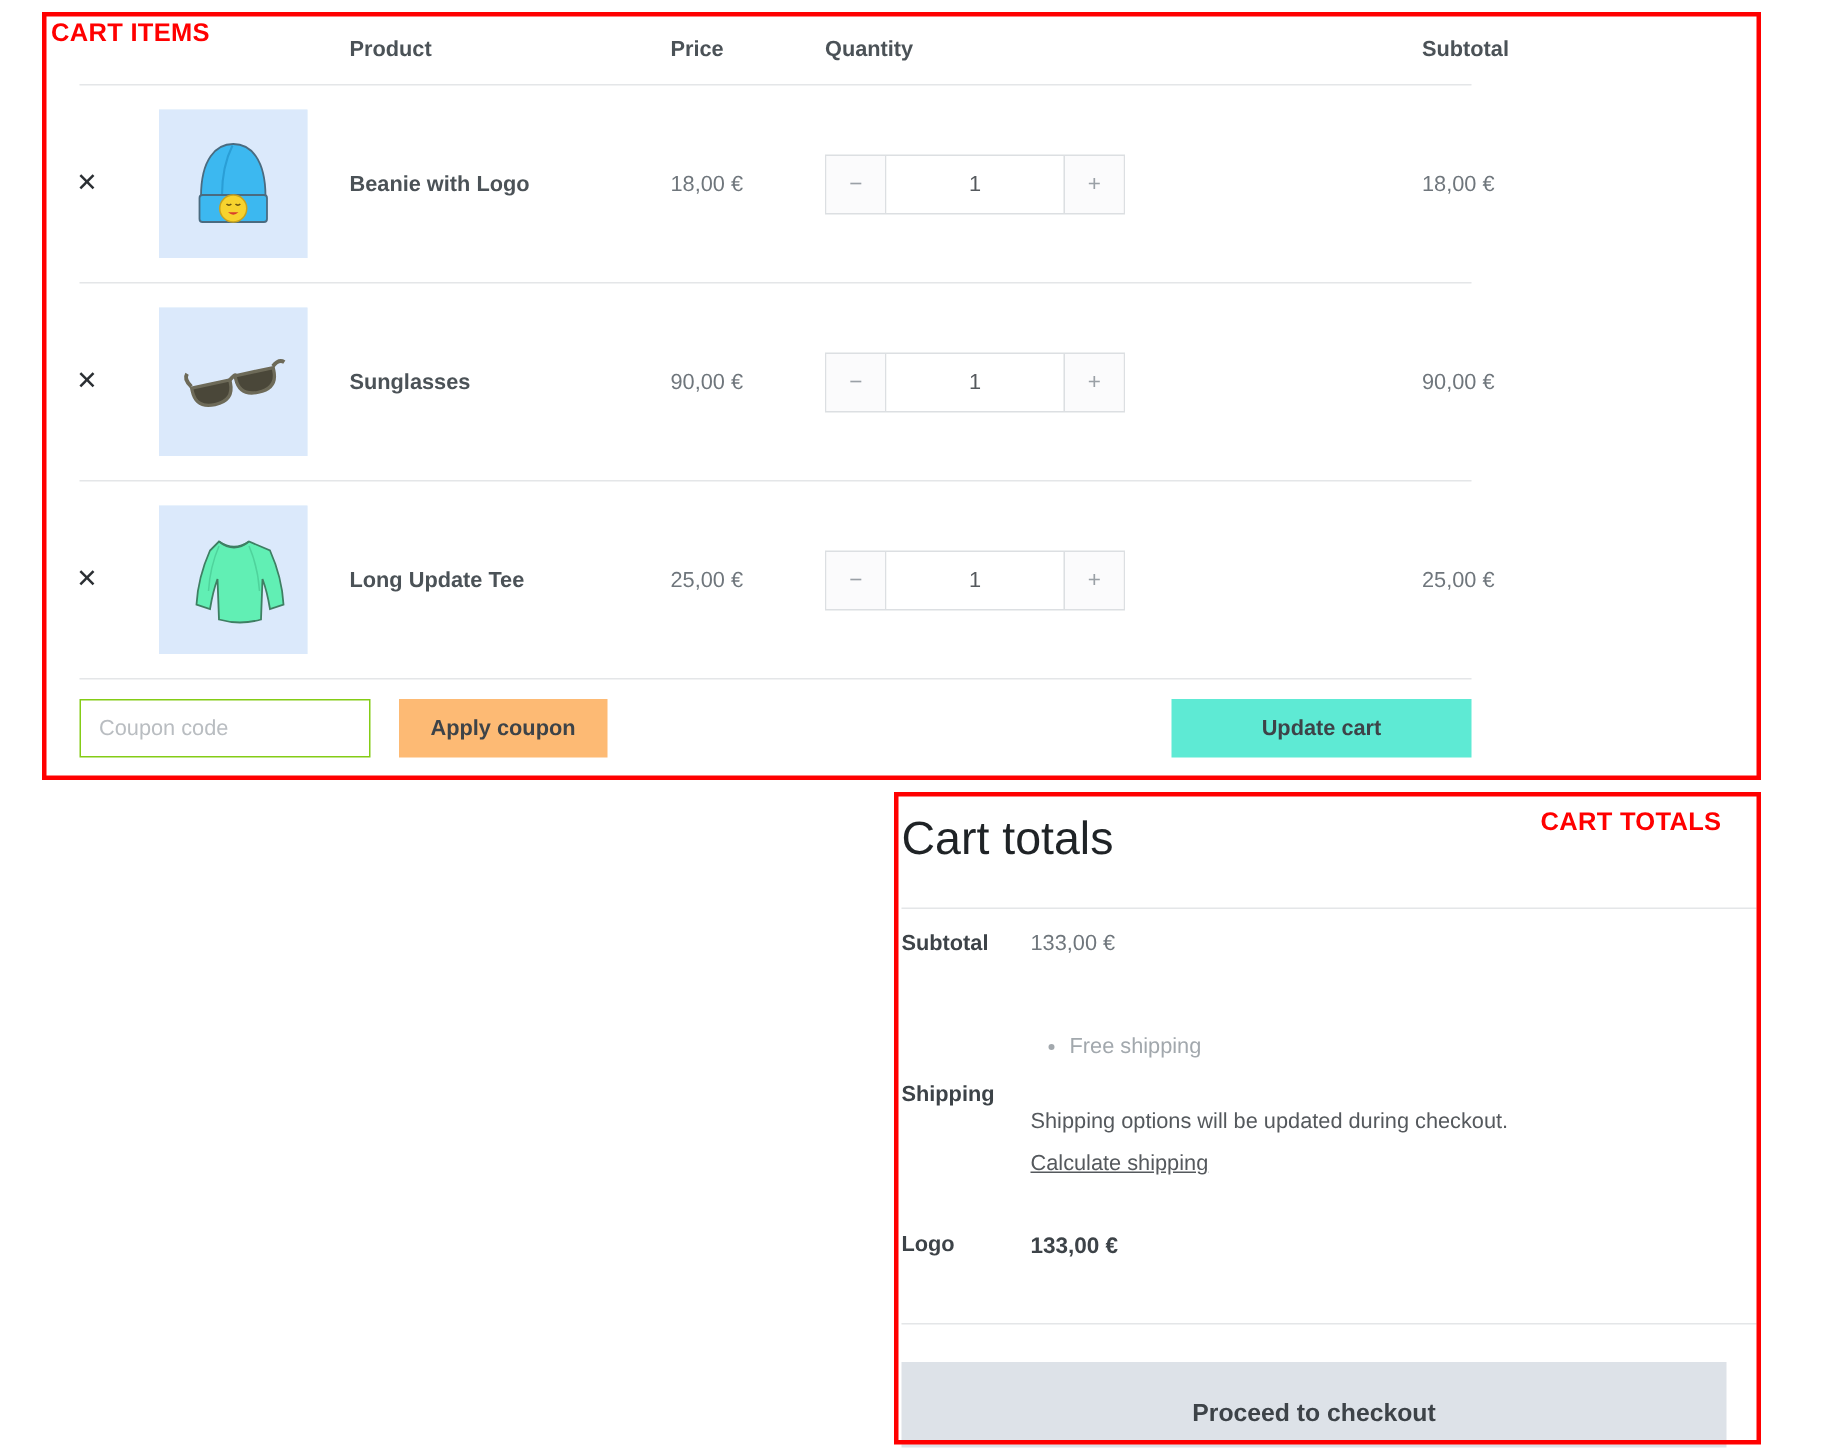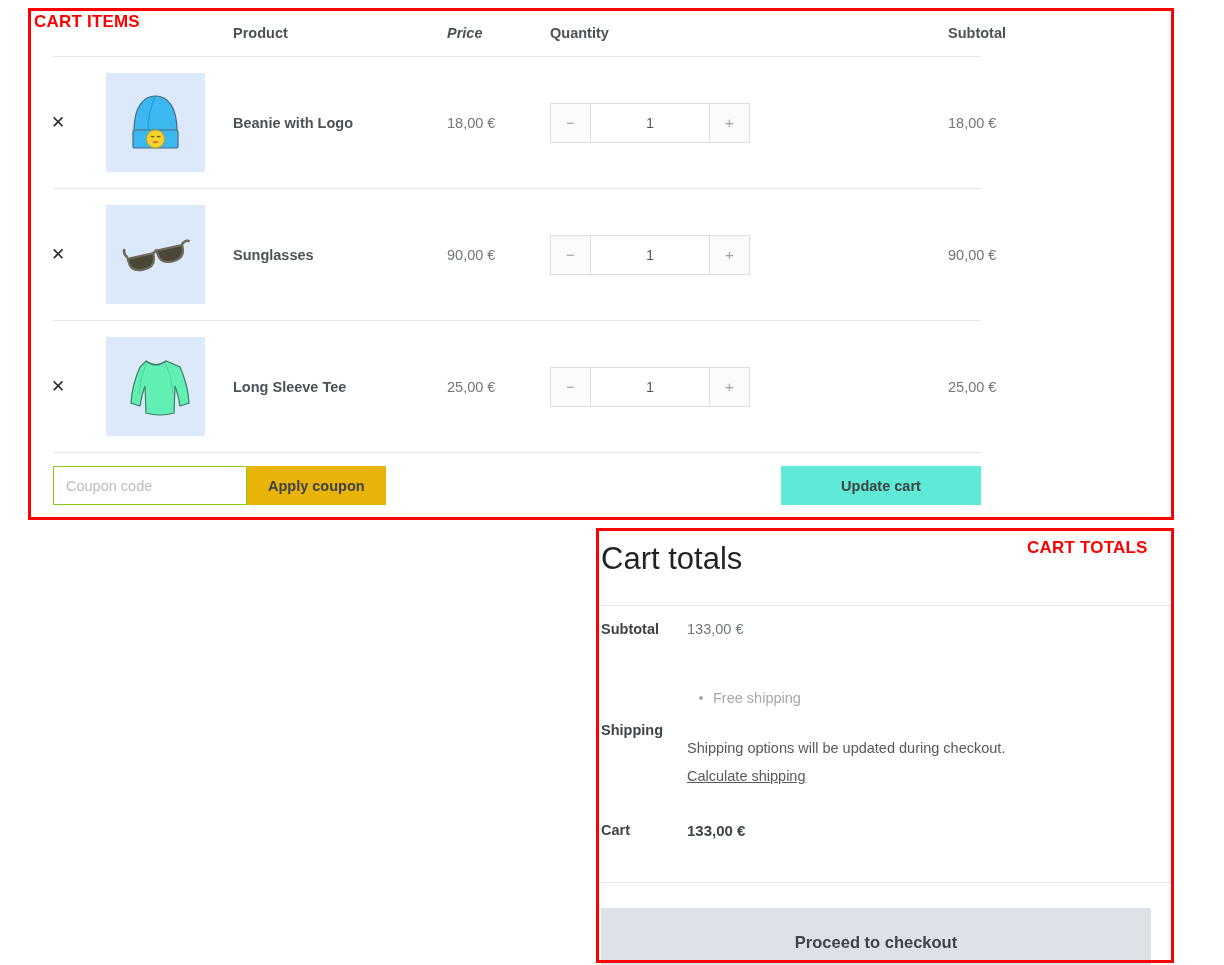--- a/index.html
+++ b/index.html
@@ -42,21 +42,21 @@
   }
   .cart-head {
     display: flex;
     align-items: flex-start;
     height: 45px;
     padding-top: 13px;
   }
   .c-remove { width: 54px; flex: 0 0 54px; }
   .c-thumb  { width: 122px; flex: 0 0 122px; }
   .c-name   { width: 218px; flex: 0 0 218px; padding-left: 26px; }
-  .c-price  { width: 104px; flex: 0 0 104px; padding-left: 22px; font-style: italic; }
+  .c-price  { width: 104px; flex: 0 0 104px; padding-left: 22px; }
   .c-qty    { width: 396px; flex: 0 0 396px; padding-left: 21px; }
   .c-sub    { flex: 1 1 auto; padding-left: 23px; }
 
   .cart-head span {
     font-size: 14.5px;
     font-weight: bold;
     color: #4b5257;
   }
 
   .divider { height: 1px; background: #e4e6e8; margin: 0 22px 0 22px; }
@@ -138,24 +138,24 @@
     border: 1px solid #84cc16;
     background: #fff;
     padding: 0 12px;
     font-size: 14.5px;
     color: #55595d;
     font-family: "Liberation Sans", sans-serif;
     outline: none;
   }
   .coupon-input::placeholder { color: #b9bdc1; }
   .btn-apply {
-    margin-left: 0;
+    margin-left: 19px;
     height: 39px;
     padding: 0 21px;
-    background: #eab308;
+    background: #fdba74;
     border: none;
     font-size: 14.5px;
     font-weight: bold;
     color: #3d4348;
     font-family: "Liberation Sans", sans-serif;
     cursor: pointer;
   }
   .btn-update {
     margin-left: auto;
     height: 39px;
@@ -323,21 +323,21 @@
       <div class="remove-x">✕</div>
       <div class="thumb-cell">
         <svg class="thumb" viewBox="0 0 99 99">
           <rect x="0" y="0" width="99" height="99" fill="#dbe9fb"></rect>
           <path d="M40 24 q10 7 20 0 l14 6 q8 18 9 36 l-9 3 q-2 -12 -5 -20 l-1 27 q-14 4 -28 0 l-1 -27 q-3 8 -5 20 l-9 -3 q1 -18 9 -36 z" fill="#61efb4" stroke="#3f7f63" stroke-width="1.2"></path>
           <path d="M40 24 q10 8 20 0" fill="none" stroke="#3f7f63" stroke-width="1.2"></path>
           <path d="M40 27 q-6 14 -7 30" fill="none" stroke="#4fd39c" stroke-width="1"></path>
           <path d="M60 27 q6 14 7 30" fill="none" stroke="#4fd39c" stroke-width="1"></path>
         </svg>
       </div>
-      <div class="prod-name">Long Sleeve Tee</div>
+      <div class="prod-name">Long Update Tee</div>
       <div class="prod-price">25,00 €</div>
       <div class="qty-cell">
         <div class="stepper">
           <div class="step-btn minus">−</div>
           <div class="step-val">1</div>
           <div class="step-btn plus">+</div>
         </div>
       </div>
       <div class="prod-sub">25,00 €</div>
     </div>
@@ -367,21 +367,21 @@
           <ul class="ship-list">
             <li>Free shipping</li>
           </ul>
           <div class="ship-note">Shipping options will be updated during checkout.</div>
           <span class="ship-link">Calculate shipping</span>
         </div>
       </div>
     </div>
 
     <div class="totals-row" id="row-total">
-      <div class="tr-label">Cart</div>
+      <div class="tr-label">Logo</div>
       <div class="tr-value">133,00 €</div>
     </div>
 
     <div class="totals-rule"></div>
 
     <button class="btn-checkout">Proceed to checkout</button>
   </div>
 
   <div class="anno-box" id="anno-cart-items"></div>
   <div class="anno-label" id="anno-label-items">CART ITEMS</div>

